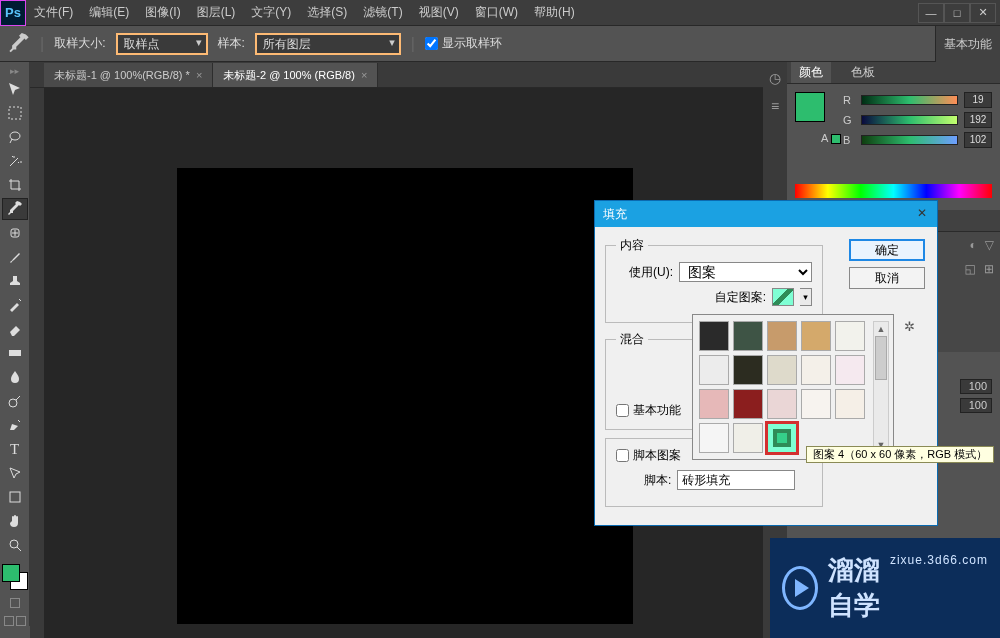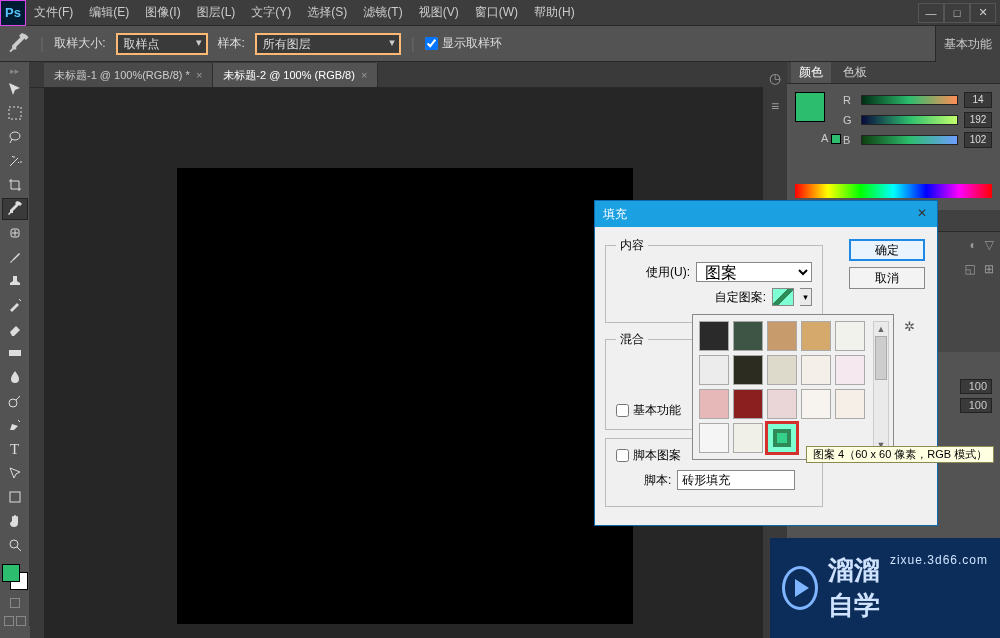--- a/index.html
+++ b/index.html
@@ -41,21 +41,21 @@
 .doc-tab .close { color:#999; font-size:11px;}
 
 .canvas-area { position: absolute; left: 0; top: 26px; right: 220px; bottom: 0; background: #262626; display:flex; align-items:flex-start; justify-content:center; overflow:hidden;}
 .left-gutter { position:absolute; left:0; top:0; width:14px; height:100%; background:#3a3a3a;}
 .doc-canvas { margin-top:80px; width: 456px; height: 456px; background: #000; }
 
 
 .right-panels { position: absolute; right: 0; top: 62px; width: 214px; bottom: 0; background: #535353; border-left:1px solid #282828;}
 .panel-iconcol { position:absolute; left:-24px; top:0; width:24px; background:#3a3a3a; height:100%; display:flex; flex-direction:column; align-items:center; padding-top:8px; gap:12px;}
 .panel-iconcol div{ color:#999; font-size:14px;}
-.panel-tabs { height:22px; background:#414141; display:flex; align-items:center; gap:4px; padding-left:4px; border-bottom:1px solid #2a2a2a;}
+.panel-tabs { height:22px; background:#414141; display:flex; align-items:center; gap:12px; padding-left:4px; border-bottom:1px solid #2a2a2a;}
 .ptab { padding:2px 8px; font-size:12px; color:#ccc;}
 .ptab.active { background:#535353; color:#fff;}
 .color-panel { padding:8px; position:relative;}
 .color-big { width:30px; height:30px; background:#2dbd6e; border:1px solid #000; position:relative;}
 .color-big::after{content:"";position:absolute;left:6px;top:6px;width:30px;height:30px;background:#fff;border:1px solid #000;z-index:-1;}
 .rgb-rows { position:absolute; left:56px; top:6px; right:8px;}
 .rgb-row { display:flex; align-items:center; gap:6px; height:20px;}
 .rgb-row .lab{ color:#ccc; font-size:11px; width:12px;}
 .rgb-slider{ flex:1; height:10px; border:1px solid #222;}
 .rgb-val{ width:28px; height:16px; background:#3a3a3a; border:1px solid #222; color:#ddd; font-size:10px; text-align:center; line-height:14px;}
@@ -85,21 +85,21 @@
 
 .dialog-backdrop{ position:absolute; left:594px; top:200px; z-index:5;}
 .dialog{ width:344px; background:#f0f0f0; border:1px solid #0a6ab0;}
 .dlg-title{ height:26px; background:#1ba1e2; color:#fff; font-size:12px; display:flex; align-items:center; padding:0 8px; position:relative;}
 .dlg-title .x{ position:absolute; right:6px; top:3px; width:18px; height:18px; display:flex; align-items:center; justify-content:center; color:#333;}
 .dlg-body{ padding:10px; position:relative;}
 fieldset{ border:1px solid #bbb; margin-bottom:8px; padding:8px 10px 10px;}
 legend{ font-size:12px; padding:0 4px;}
 .row{ display:flex; align-items:center; gap:6px; font-size:12px; margin-bottom:6px; justify-content:flex-end;}
 .row label{ }
-.dlg-select{ width:116px; height:20px; border:1px solid #888; font-size:16px; background:#fff; padding:0 4px;}
+.dlg-select{ width:133px; height:20px; border:1px solid #888; font-size:14px; background:#fff; padding:0 4px;}
 .pattern-swatch{ width:22px; height:18px; border:1px solid #888; background:linear-gradient(135deg,#7fffd4 40%, #2e8b57 40%, #2e8b57 60%, #7fffd4 60%); position:relative;}
 .pattern-dd{ width:12px; height:18px; border:1px solid #888; border-left:none; display:flex; align-items:center; justify-content:center; font-size:9px; background:#eaeaea;}
 .chk{ display:flex; align-items:center; gap:4px; font-size:12px;}
 .dlg-buttons{ position:absolute; right:12px; top:12px; display:flex; flex-direction:column; gap:6px;}
 .dlg-btn{ width:76px; height:22px; font-size:12px; border:1px solid #888; background:#f3f3f3;}
 .dlg-btn.primary{ border:2px solid #1e88e5; background:#eaf4fe;}
 .script-input{ width:118px; height:20px; border:1px solid #888; font-size:12px; padding:0 4px; background:#fff;}
 
 
 .picker{ position:absolute; left:692px; top:314px; width:202px; background:#f0f0f0; border:1px solid #888; z-index:6; padding:6px;}
@@ -298,21 +298,21 @@
     <div class="ptab">色板</div>
   </div>
   <div class="color-panel">
     <div class="color-big"></div>
     <div class="a-mark">A</div>
     <div style="position:absolute;left:44px;top:50px;width:10px;height:10px;background:#2dbd6e;border:1px solid #000"></div>
     <div class="rgb-rows">
       <div class="rgb-row">
         <span class="lab">R</span>
         <div class="rgb-slider r-grad"></div>
-        <div class="rgb-val">14</div>
+        <div class="rgb-val">19</div>
       </div>
       <div class="rgb-row">
         <span class="lab">G</span>
         <div class="rgb-slider g-grad"></div>
         <div class="rgb-val">192</div>
       </div>
       <div class="rgb-row">
         <span class="lab">B</span>
         <div class="rgb-slider b-grad"></div>
         <div class="rgb-val">102</div>

